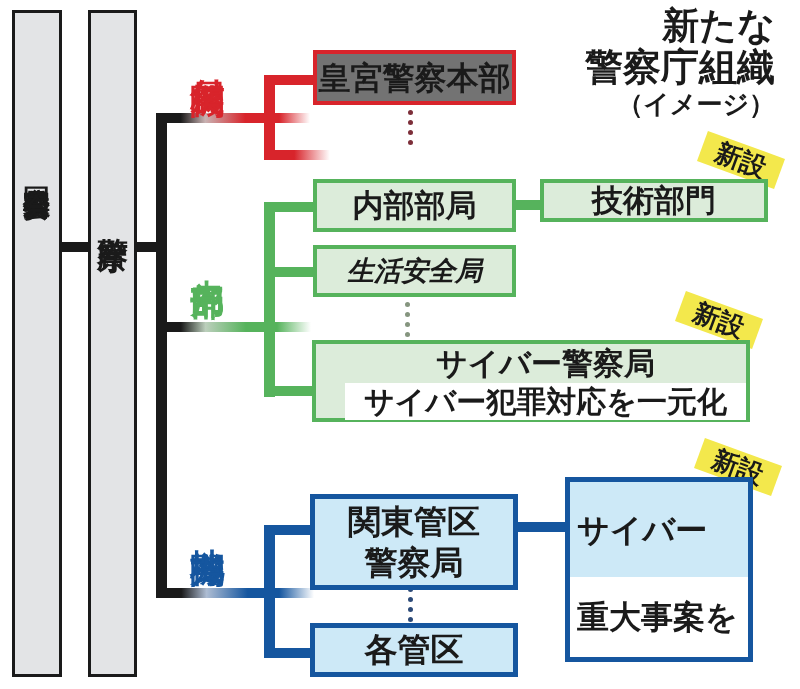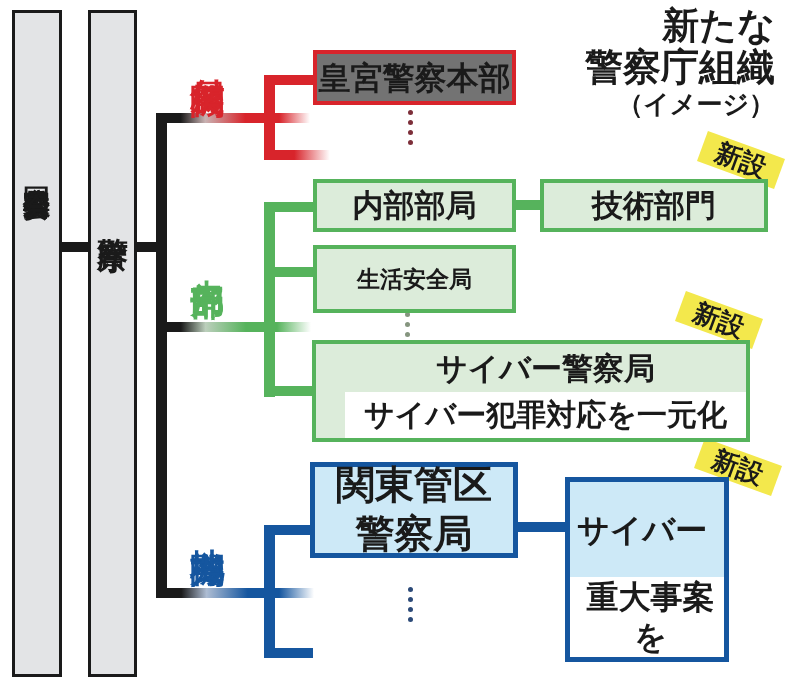--- a/index.html
+++ b/index.html
@@ -106,61 +106,64 @@
 
   <div class="abs vline" style="left:264px;top:202px;height:195px;background:#56b35c;"></div>
   <div class="abs hline" style="left:275px;top:202px;width:40px;background:#56b35c;"></div>
   <div class="abs hline" style="left:275px;top:267px;width:40px;background:#56b35c;"></div>
   <div class="abs hline" style="left:275px;top:386px;width:40px;background:#56b35c;"></div>
   <div class="abs hline" style="left:514px;top:200px;width:30px;background:#56b35c;"></div>
 
   <div class="abs node green" style="left:313px;top:179px;width:203px;height:53px;font-size:31px;">
     <span>内部部局</span>
   </div>
-  <div class="abs node green" style="left:540px;top:179px;width:228px;height:53px;font-size:31px;">
+  <div class="abs node green" style="left:540px;top:179px;width:228px;height:43px;font-size:31px;">
     <span>技術部門</span>
   </div>
-  <div class="abs node green" style="left:313px;top:245px;width:203px;height:68px;font-size:23px;">
+  <div class="abs node green" style="left:313px;top:245px;width:203px;height:52px;font-size:27px;font-style:italic;">
     <span>生活安全局</span>
   </div>
   <div class="abs dots green" style="left:405px;top:302px;">
     <span></span>
       <span></span>
       <span></span>
       <span></span>
   </div>
 
-  <div class="abs node green split" style="left:312px;top:340px;width:438px;height:102px;padding-left:29px;">
+  <div class="abs node green split" style="left:312px;top:340px;width:438px;height:82px;padding-left:29px;">
     <div class="sec" style="height:48px;font-size:31px;">
       <span>サイバー警察局</span>
     </div>
     <div class="sec note" style="flex:1;font-size:30px;">
       <span>サイバー犯罪対応を一元化</span>
     </div>
   </div>
 
   <div class="abs vline" style="left:264px;top:525px;height:133px;background:#15569f;"></div>
   <div class="abs hline" style="left:275px;top:525px;width:38px;background:#15569f;"></div>
   <div class="abs hline" style="left:275px;top:648px;width:38px;background:#15569f;"></div>
   <div class="abs hline" style="left:516px;top:522px;width:52px;background:#15569f;"></div>
 
-  <div class="abs node blue" style="left:310px;top:462px;width:208px;height:96px;font-size:39px;">
+  <div class="abs node blue" style="left:310px;top:494px;width:208px;height:96px;font-size:33px;">
     <span>
       <span style="display:block;">関東管区</span>
       <span style="display:block;">警察局</span>
     </span>
   </div>
   <div class="abs dots blue" style="left:408px;top:587px;">
     <span></span>
       <span></span>
       <span></span>
       <span></span>
   </div>
+  <div class="abs node blue" style="left:310px;top:623px;width:208px;height:54px;font-size:33px;">
+    <span>各管区</span>
+  </div>
 
-  <div class="abs node blue split" style="left:565px;top:477px;width:164px;height:185px;">
+  <div class="abs node blue split" style="left:565px;top:477px;width:188px;height:185px;">
     <div class="sec" style="height:95px;font-size:32px;align-items:flex-start;justify-content:center;padding-left:7px;">
       <span style="display:block;">サイバー</span>
     </div>
     <div class="sec note" style="flex:1;font-size:32px;align-items:flex-start;justify-content:center;padding-left:7px;">
       <span style="display:block;">重大事案を</span>
     </div>
   </div>
 
   <div class="abs badge" style="left:700px;top:144px;">新設</div>
   <div class="abs badge" style="left:678px;top:304px;">新設</div>

